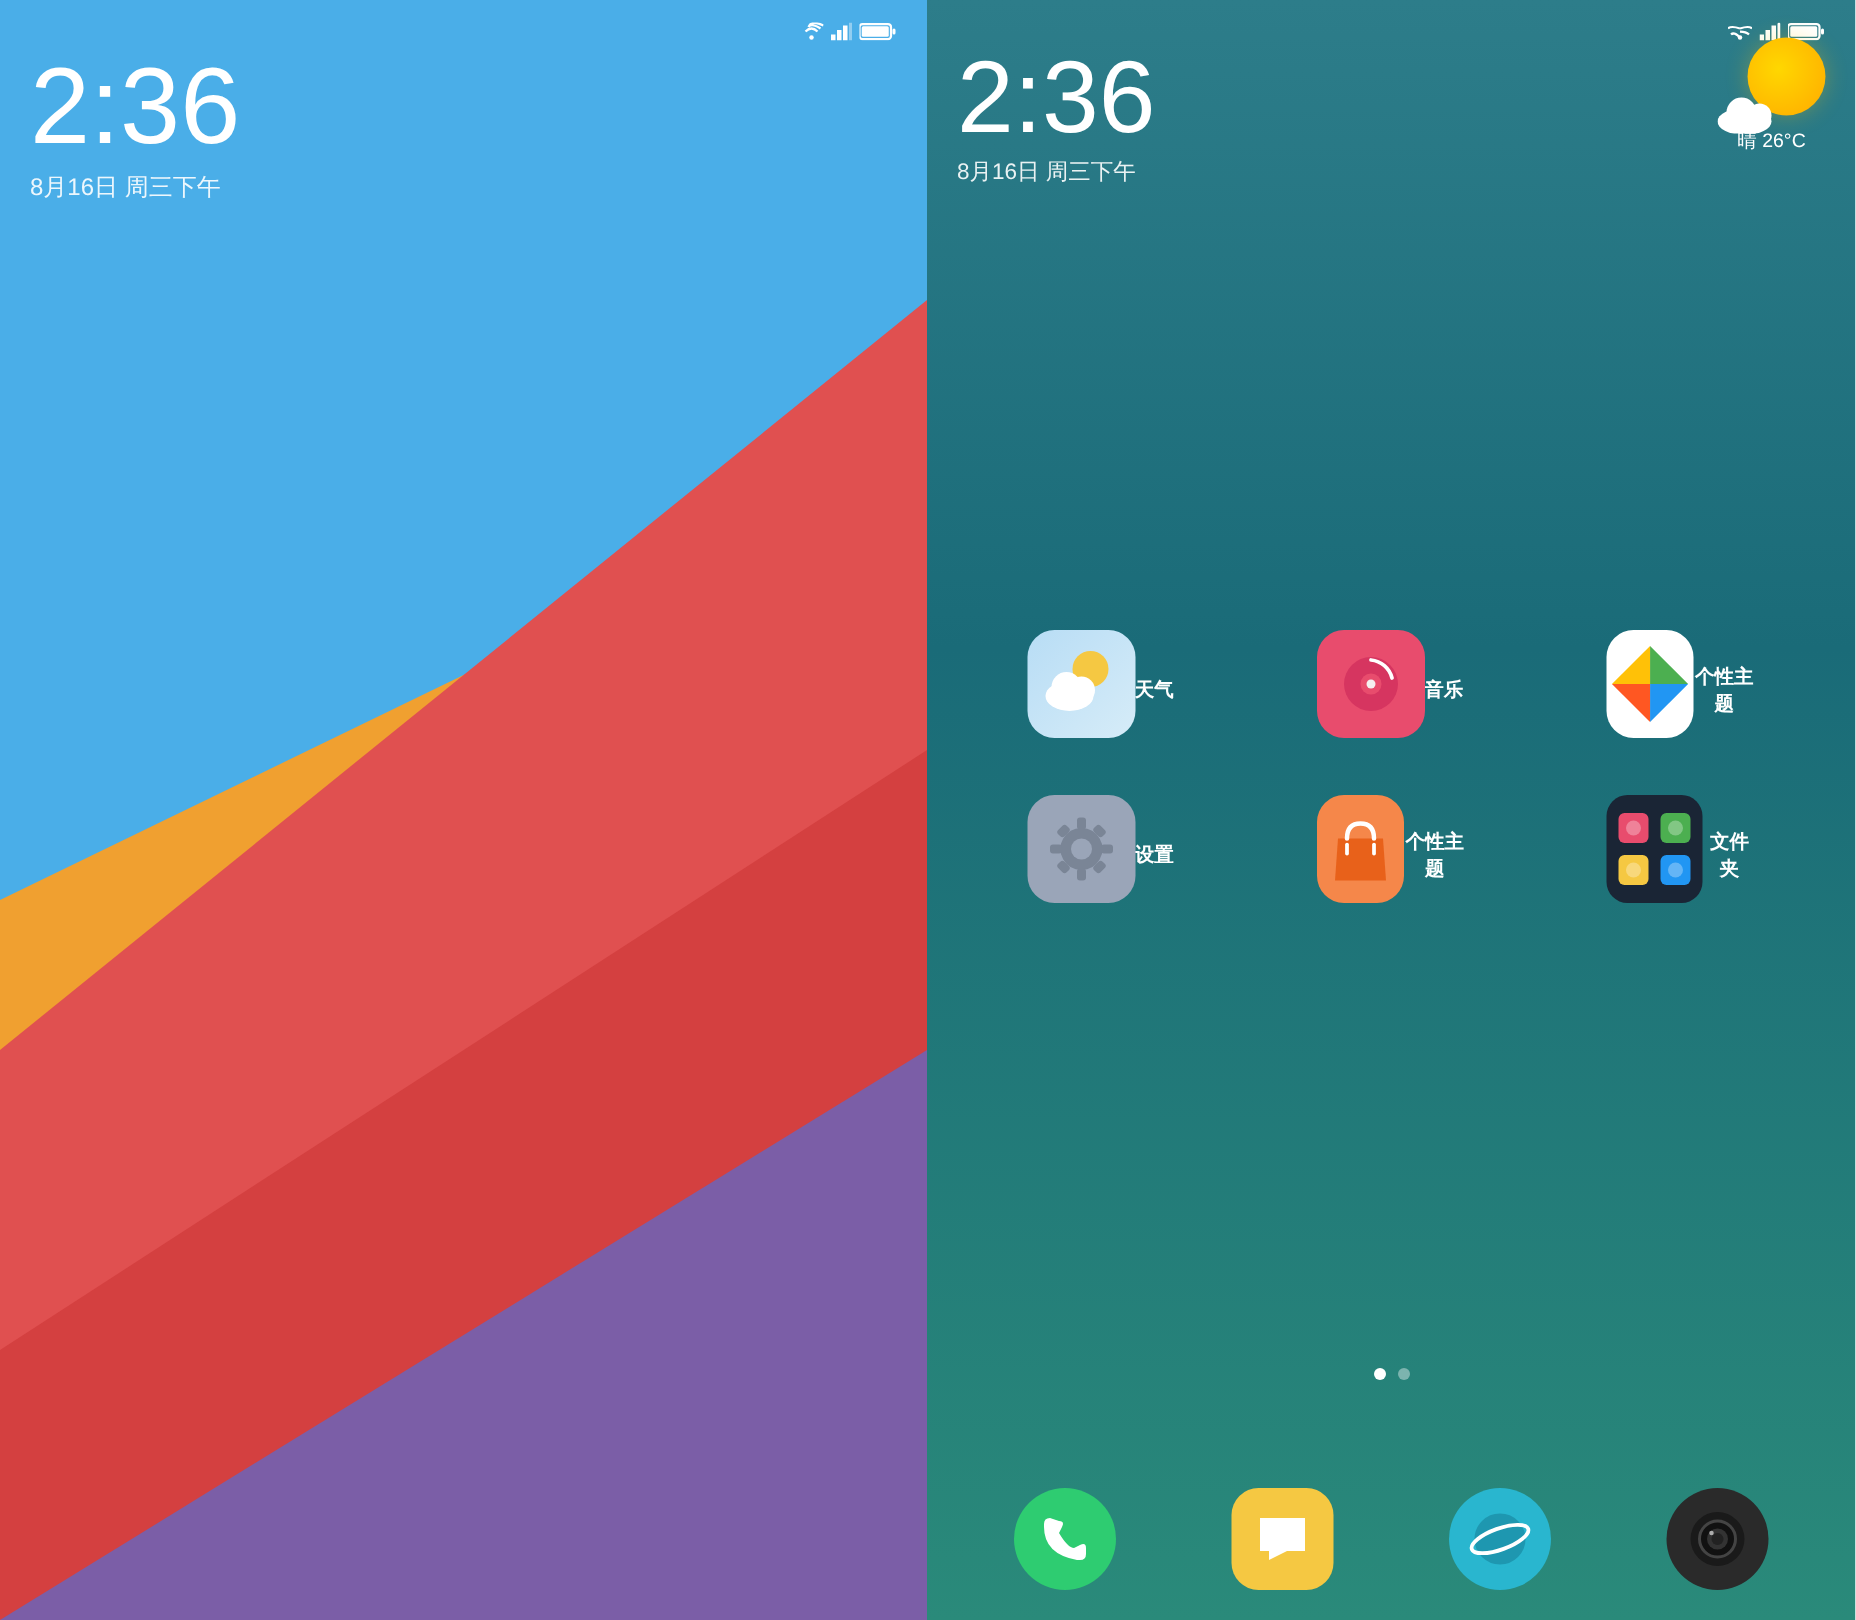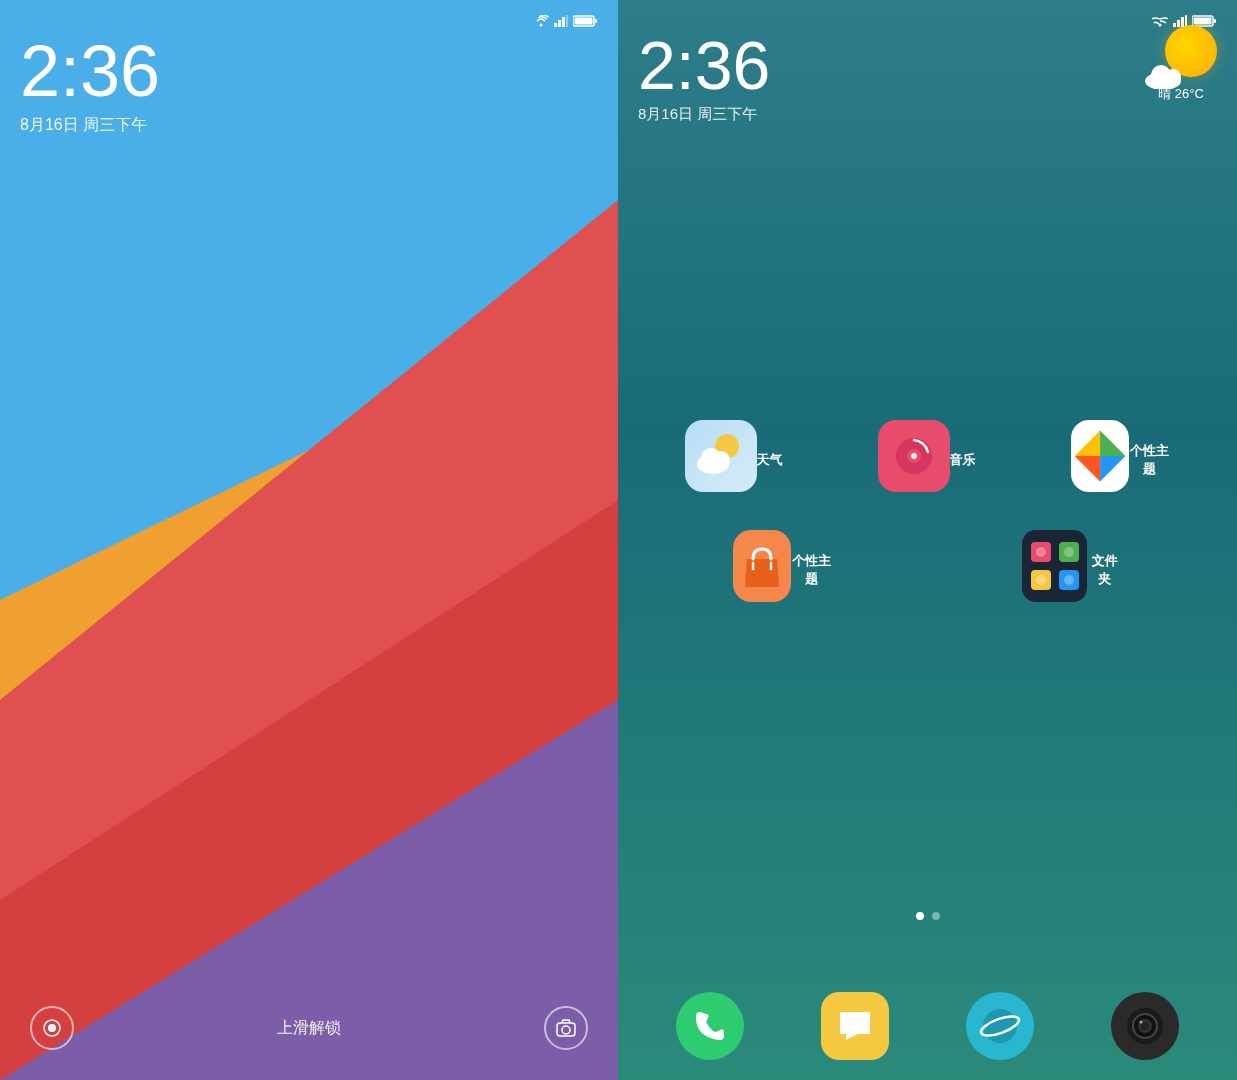--- a/index.html
+++ b/index.html
@@ -268,36 +268,20 @@
       <rect x="22" y="4" width="2" height="4" rx="1" fill="white"></rect>
       <rect x="1.5" y="2.5" width="18" height="7" rx="1" fill="white"></rect>
     </svg>
   </div>
 
   <div class="lock-header">
     <div class="lock-time">2:36</div>
     <div class="lock-date">8月16日 周三下午</div>
   </div>
 
-  <div class="lock-bottom">
-    <div class="lock-circle-btn">
-      <svg width="20" height="20" viewBox="0 0 20 20">
-        <circle cx="10" cy="10" r="8" stroke="white" stroke-width="1.5" fill="none"></circle>
-        <circle cx="10" cy="10" r="4" fill="white"></circle>
-      </svg>
-    </div>
-    <div class="lock-unlock-text">上滑解锁</div>
-    <div class="lock-circle-btn">
-      <svg width="20" height="18" viewBox="0 0 20 18">
-        <rect x="1" y="4" width="18" height="13" rx="3" stroke="white" stroke-width="1.5" fill="none"></rect>
-        <circle cx="10" cy="11" r="4" stroke="white" stroke-width="1.5" fill="none"></circle>
-        <path d="M6,4 L7,1 L13,1 L14,4" stroke="white" stroke-width="1.5" fill="none"></path>
-      </svg>
-    </div>
-  </div>
 </div>
 
 <div class="home-screen">
 
   <div class="home-screen-status">
     <svg width="16" height="12" viewBox="0 0 16 12">
       <path d="M8,10 Q4,6 2,8 m6,-4 Q2,2 0,4 m8,2 Q12,6 14,8 m-6,-4 Q14,2 16,4" stroke="white" stroke-width="1.5" fill="none"></path>
       <circle cx="8" cy="10" r="1.5" fill="white"></circle>
     </svg>
     <svg width="14" height="12" viewBox="0 0 14 12">
@@ -377,20 +361,40 @@
             <polygon points="32,60 4,32 32,32 32,60" fill="#ff5722"></polygon>
             <polygon points="4,32 32,4 32,32 4,32" fill="#ffc107"></polygon>
           </svg>
         </div>
         <span class="app-label">个性主题</span>
       </div>
     </div>
 
     <div class="app-row">
 
+      <div class="app-item">
+        <div class="app-icon-wrap" style="background:#9aa5b8;border-radius:18px;">
+          <svg width="50" height="50" viewBox="0 0 50 50">
+            <path d="M25,15 A10,10 0 1,1 24.9,15 Z" fill="none" stroke="#7a8596" stroke-width="8"></path>
+
+            <g fill="#7a8596">
+              <rect x="22" y="4" width="6" height="8" rx="2"></rect>
+              <rect x="22" y="38" width="6" height="8" rx="2"></rect>
+              <rect x="4" y="22" width="8" height="6" rx="2"></rect>
+              <rect x="38" y="22" width="8" height="6" rx="2"></rect>
+              <rect x="10" y="9" width="6" height="8" rx="2" transform="rotate(45 13 13)"></rect>
+              <rect x="34" y="9" width="6" height="8" rx="2" transform="rotate(-45 37 13)"></rect>
+              <rect x="10" y="33" width="6" height="8" rx="2" transform="rotate(-45 13 37)"></rect>
+              <rect x="34" y="33" width="6" height="8" rx="2" transform="rotate(45 37 37)"></rect>
+            </g>
+            <circle cx="25" cy="25" r="7" fill="#9aa5b8"></circle>
+          </svg>
+        </div>
+        <span class="app-label">设置</span>
+      </div>
 
       <div class="app-item">
         <div class="app-icon-wrap" style="background:#f5874a;border-radius:18px;">
           <svg width="46" height="50" viewBox="0 0 46 50">
 
             <path d="M8,18 L6,46 L40,46 L38,18 Z" fill="#e8611a"></path>
             <path d="M14,18 Q14,8 23,8 Q32,8 32,18" stroke="white" stroke-width="3" fill="none" stroke-linecap="round"></path>
             <line x1="14" y1="22" x2="14" y2="28" stroke="white" stroke-width="2.5" stroke-linecap="round"></line>
             <line x1="32" y1="22" x2="32" y2="28" stroke="white" stroke-width="2.5" stroke-linecap="round"></line>
           </svg>

